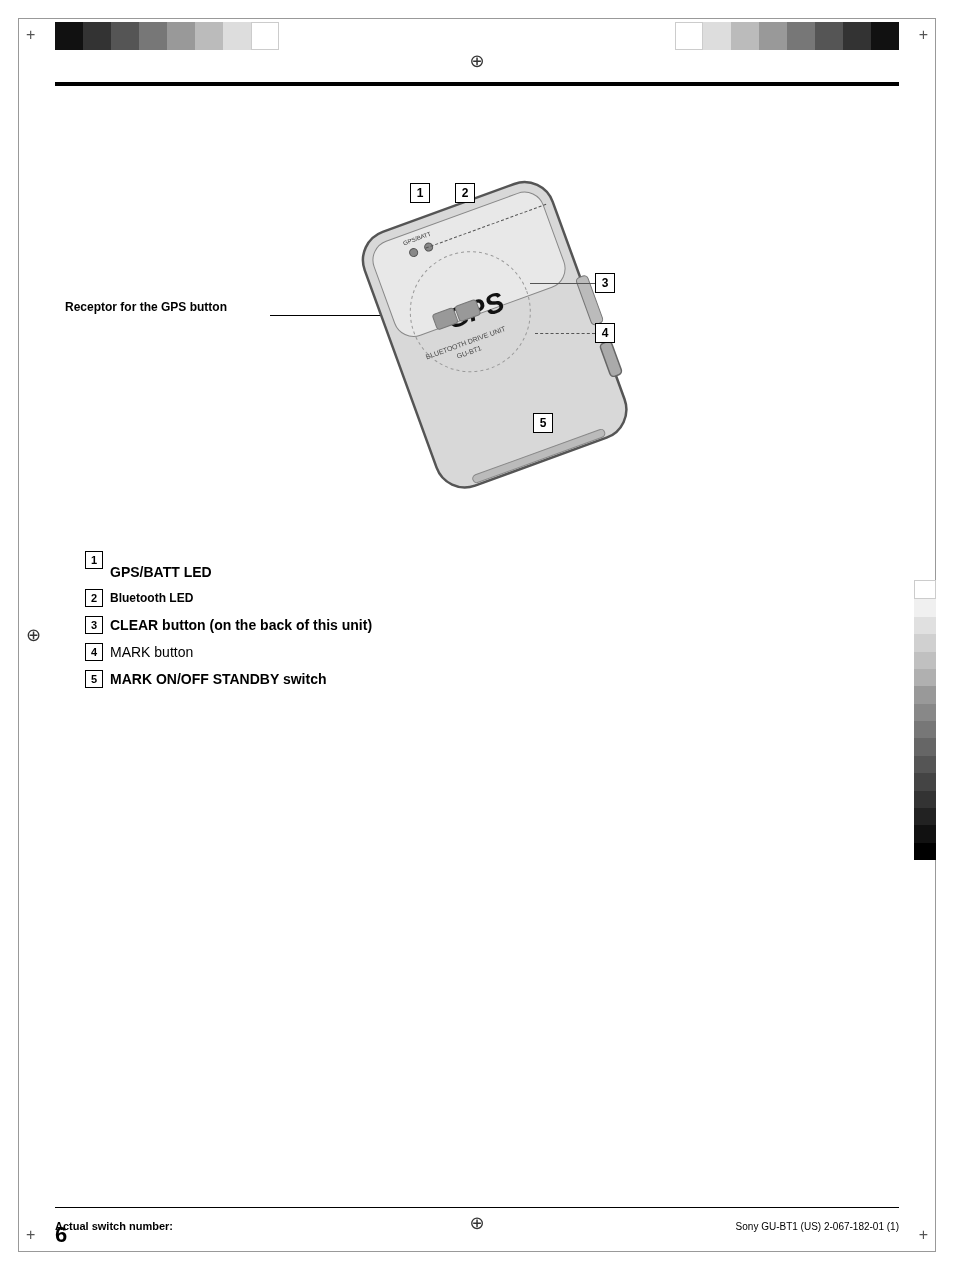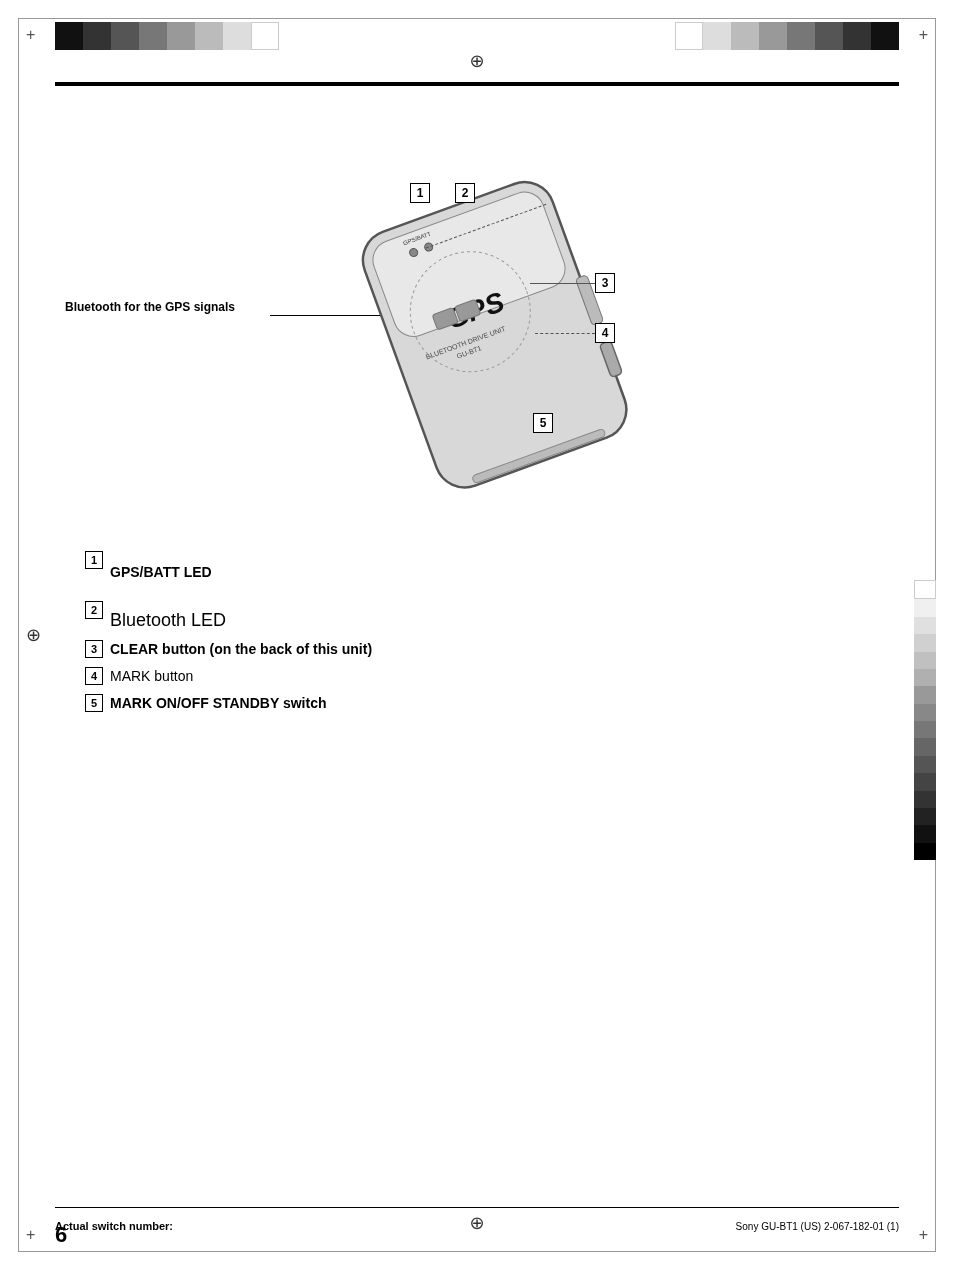--- a/index.html
+++ b/index.html
@@ -99,21 +99,21 @@
   <div class="seg" style="background:#555;flex:1;"></div>
   <div class="seg" style="background:#444;flex:1;"></div>
   <div class="seg" style="background:#333;flex:1;"></div>
   <div class="seg" style="background:#222;flex:1;"></div>
   <div class="seg" style="background:#111;flex:1;"></div>
   <div class="seg" style="background:#000;flex:1;"></div>
 </div>
 
 <div style="position:absolute;top:95px;left:55px;right:55px;height:430px;">
 
-  <div style="position:absolute;left:10px;top:205px;font-size:12px;font-weight:bold;">Bluetooth for the GPS signals</div>
+  <div style="position:absolute;left:10px;top:205px;font-size:12px;font-weight:bold;">Receptor for the GPS button</div>
 
   <div style="position:absolute;left:215px;top:220px;width:115px;height:1px;background:#000;"></div>
 
   <svg style="position:absolute;left:230px;top:30px;" width="380" height="370" viewBox="0 0 380 370">
 
     <g transform="rotate(-20, 190, 185)">
 
       <rect x="100" y="80" width="200" height="270" rx="30" ry="30" fill="#d8d8d8" stroke="#555" stroke-width="2.5"></rect>
 
       <rect x="110" y="90" width="180" height="100" rx="20" ry="20" fill="#e8e8e8" stroke="#888" stroke-width="1"></rect>
@@ -161,21 +161,21 @@
 
 <div style="position:absolute;top:540px;left:85px;">
 
   <div style="display:flex;align-items:center;margin-bottom:9px;">
     <div style="width:18px;height:18px;border:1.5px solid #000;display:flex;align-items:center;justify-content:center;font-size:11px;font-weight:bold;background:#fff;margin-right:7px;flex-shrink:0;">1</div>
     <span style="font-size:14px;font-weight:bold;margin-top:24px;">GPS/BATT LED</span>
   </div>
 
   <div style="display:flex;align-items:center;margin-bottom:9px;">
     <div style="width:18px;height:18px;border:1.5px solid #000;display:flex;align-items:center;justify-content:center;font-size:11px;font-weight:bold;background:#fff;margin-right:7px;flex-shrink:0;">2</div>
-    <span style="font-size:18px;font-weight:normal;margin-top:21px;">Bluetooth LED</span>
+    <span style="font-size:12px;font-weight:bold;">Bluetooth LED</span>
   </div>
 
   <div style="display:flex;align-items:center;margin-bottom:9px;">
     <div style="width:18px;height:18px;border:1.5px solid #000;display:flex;align-items:center;justify-content:center;font-size:11px;font-weight:bold;background:#fff;margin-right:7px;flex-shrink:0;">3</div>
     <span style="font-size:14px;font-weight:bold;">CLEAR button (on the back of this unit)</span>
   </div>
 
   <div style="display:flex;align-items:center;margin-bottom:9px;">
     <div style="width:18px;height:18px;border:1.5px solid #000;display:flex;align-items:center;justify-content:center;font-size:11px;font-weight:bold;background:#fff;margin-right:7px;flex-shrink:0;">4</div>
     <span style="font-size:14px;font-weight:normal;">MARK button</span>

